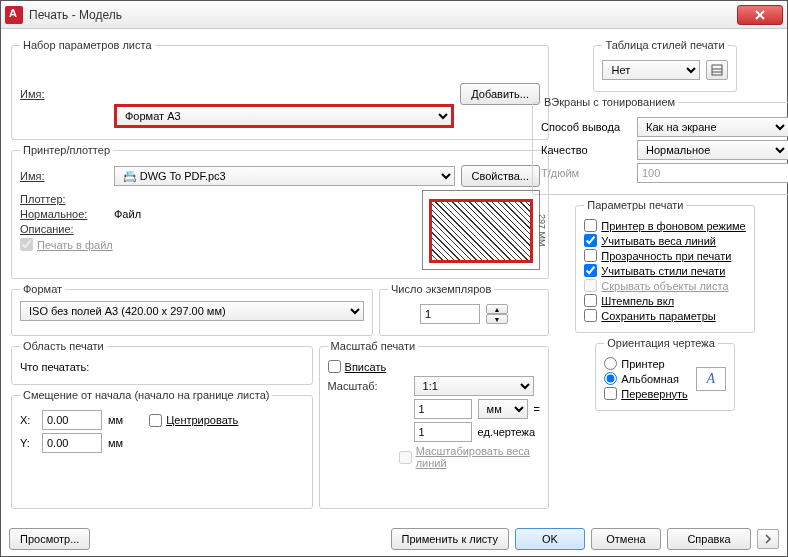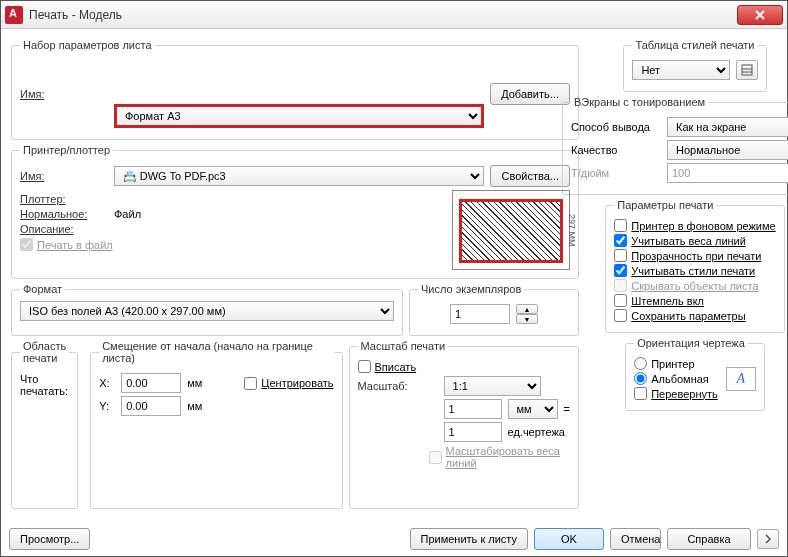--- a/index.html
+++ b/index.html
@@ -108,54 +108,54 @@
             <input type="text" class="spinner" value="1" style="">
             <div style="display:flex;flex-direction:column">
               <div class="iconbtn" style="height:10px;font-size:7px">▲</div>
               <div class="iconbtn" style="height:10px;font-size:7px">▼</div>
             </div>
           </div>
         </fieldset>
       </div>
 
       <div class="two-col" style="flex:1">
-        <div style="flex:1;display:flex;gap:12px">
+        <div style="flex:1;display:flex;flex-direction:column;gap:4px">
           <fieldset>
             <legend>Область печати</legend>
             <div class="row">
                 <span>Что печатать:</span>
               </div>
           </fieldset>
           <fieldset style="flex:1">
             <legend>Смещение от начала (начало на границе листа)</legend>
             <div class="row">
               <span style="width:16px">X:</span>
               <input type="text" style="width: 60px;" value="0.00">
               <span>мм</span>
-              <label class="chk" style="margin-left:36px">
+              <label class="chk" style="margin-left:20px">
                   <input type="checkbox" style="">
                   <span>Центрировать</span>
                 </label>
             </div>
             <div class="row">
               <span style="width:16px">Y:</span>
               <input type="text" style="width: 60px;" value="0.00">
               <span>мм</span>
             </div>
           </fieldset>
         </div>
         <fieldset style="width:230px">
           <legend>Масштаб печати</legend>
           <label class="chk">
               <input type="checkbox" style="">
               <span>Вписать</span>
             </label>
           <div class="row">
             <span class="lbl-sm">Масштаб:</span>
-            <select style="width:97px"><option>1:1</option></select>
+            <select style="width:120px"><option>1:1</option></select>
           </div>
           <div class="row">
             <span class="lbl-sm"></span>
             <input type="text" style="width: 58px;" value="1">
             <select style="width:50px"><option>мм</option></select>
             <span>=</span>
           </div>
           <div class="row">
             <span class="lbl-sm"></span>
             <input type="text" style="width: 58px;" value="1">
@@ -254,21 +254,21 @@
         </div>
       </fieldset>
     </div>
   </div>
 
   <div class="footer">
     <button class="btn">Просмотр...</button>
     <div class="spacer"></div>
     <button class="btn">Применить к листу</button>
     <button class="btn ok-btn" style="width:70px">OK</button>
-    <button class="btn" style="width:51px">Отмена</button>
+    <button class="btn" style="width:70px">Отмена</button>
     <button class="btn" style="width:84px">Справка</button>
     <div class="iconbtn">
       <svg width="8" height="10">
           <path d="M2 1 L6 5 L2 9" fill="none" stroke="#555" stroke-width="1.5"></path>
         </svg>
     </div>
   </div>
 </div>
 
 </body></html>

